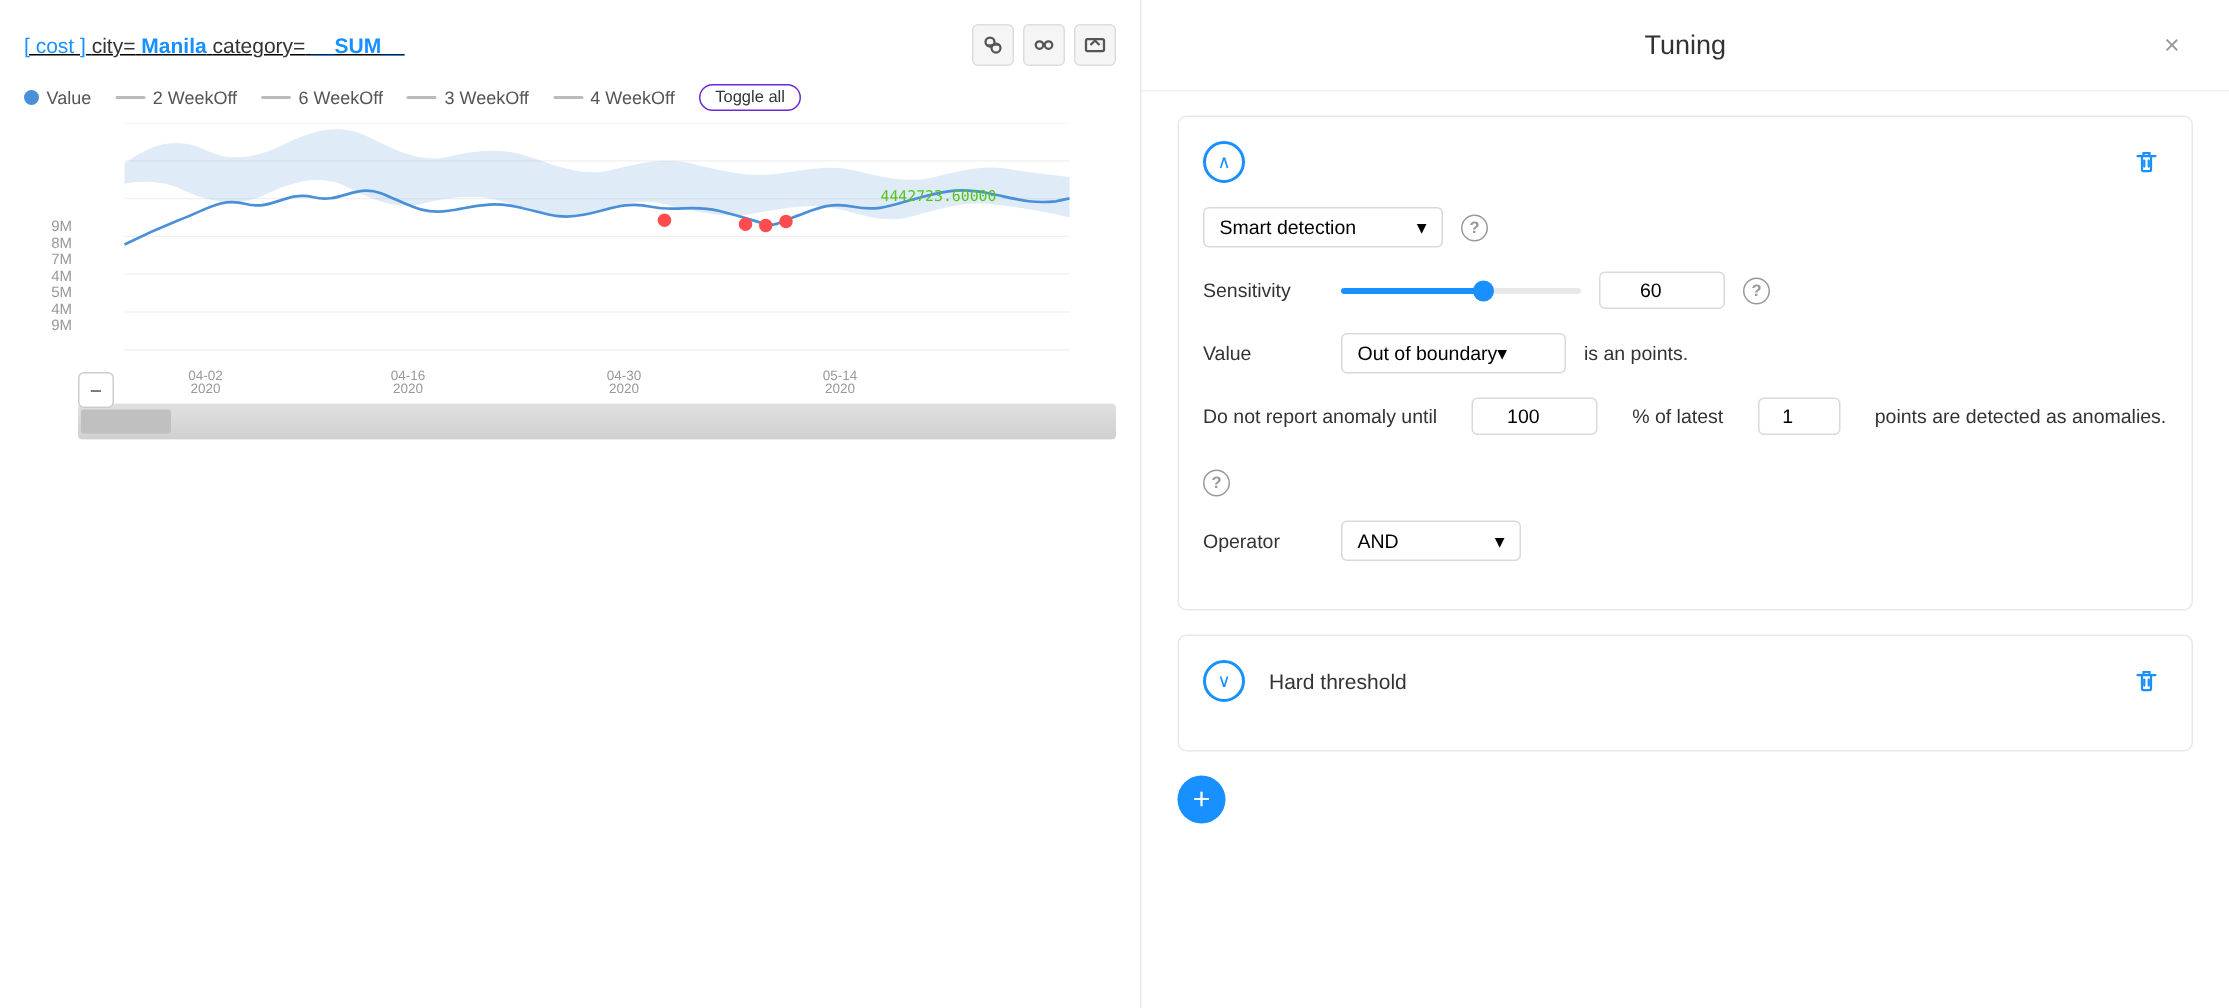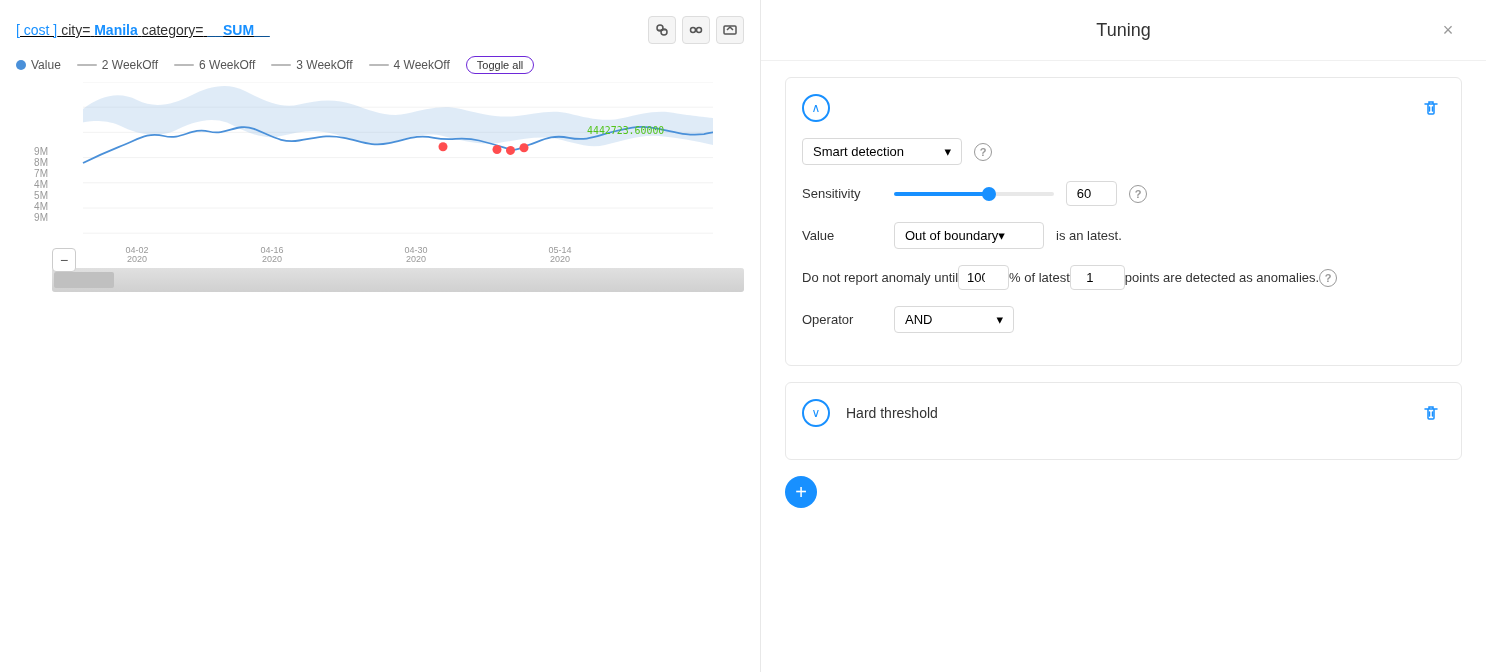--- a/index.html
+++ b/index.html
@@ -222,21 +222,21 @@
       background: #1890ff;
       border-radius: 50%;
       cursor: pointer;
     }
 
     .number-input {
       border: 1px solid #d9d9d9;
       border-radius: 4px;
       padding: 4px 8px;
       font-size: 13px;
-      width: 51px;
+      width: 84px;
       text-align: center;
       outline: none;
     }
 
     .text-sm {
       font-size: 13px;
       color: #333;
     }
 
     .value-select {
@@ -247,21 +247,21 @@
       background: #fff;
       cursor: pointer;
       min-width: 150px;
       display: flex;
       align-items: center;
     }
 
     .report-row {
       display: flex;
       align-items: center;
-      gap: 0;
+      gap: 23px;
       flex-wrap: wrap;
       font-size: 13px;
       color: #333;
     }
 
     .hard-threshold-header {
       display: flex;
       align-items: center;
       gap: 8px;
     }
@@ -458,21 +458,21 @@
         <input type="number" class="number-input" value="60" style="">
         <div class="help-icon">?</div>
       </div>
 
       <div class="form-row">
         <span class="form-label">Value</span>
         <div class="value-select">
           <span>Out of boundary</span>
           <span>▾</span>
         </div>
-        <span class="text-sm">is an latest.</span>
+        <span class="text-sm">is an points.</span>
       </div>
 
       <div class="form-row">
         <div class="report-row">
           <span>Do not report anomaly until</span>
           <input type="number" class="number-input" value="100" style="">
           <span>% of latest</span>
           <input type="number" class="number-input" style="width: 55px;" value="1">
           <span>points are detected as anomalies.</span>
           <div class="help-icon">?</div>

